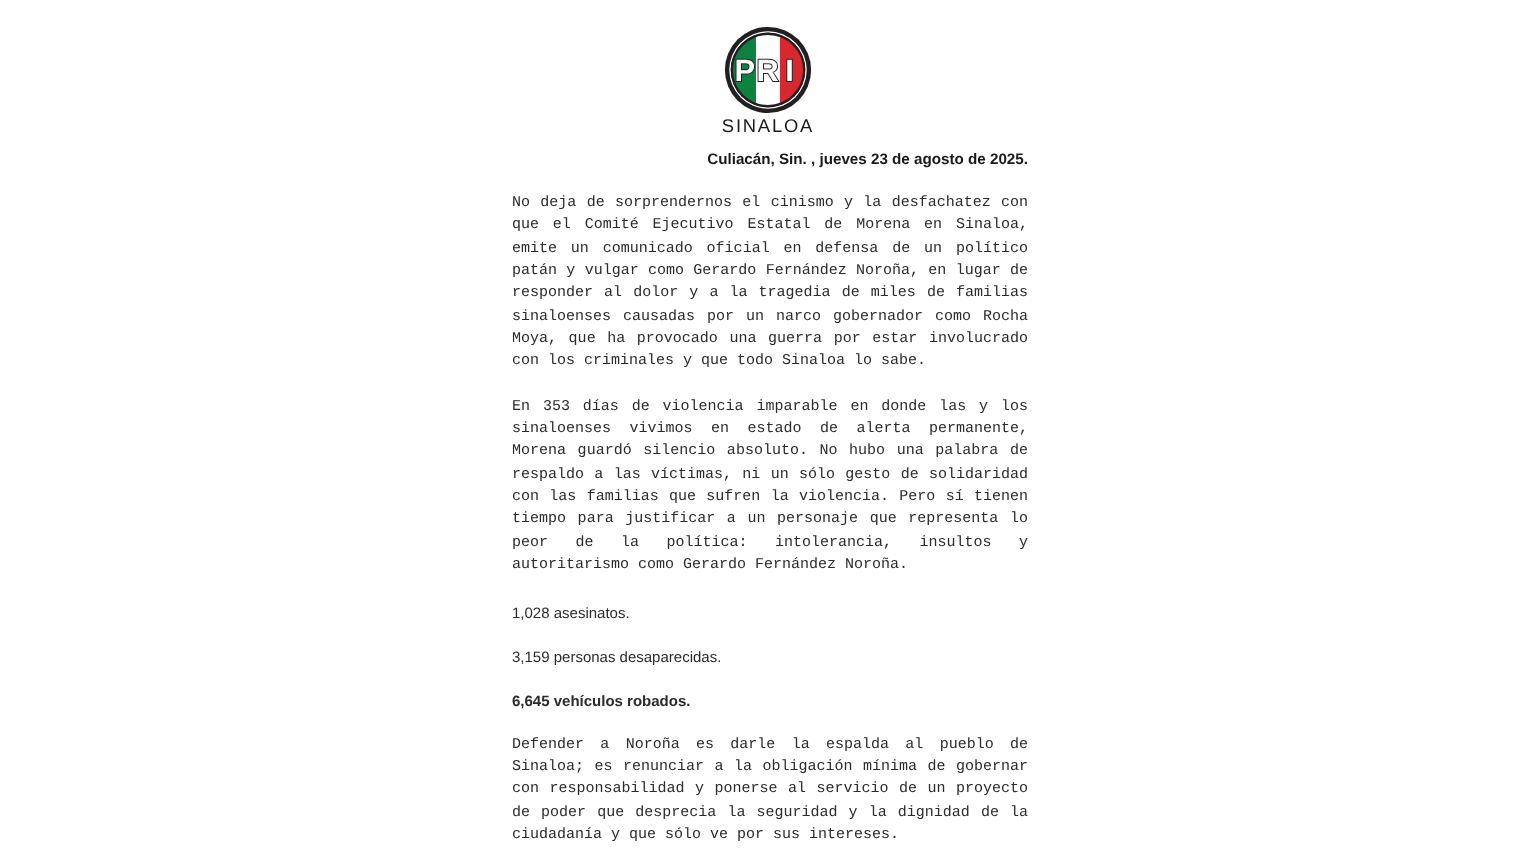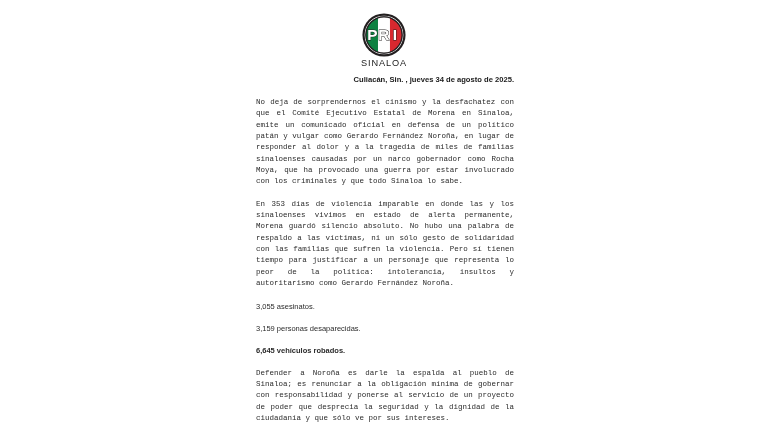--- a/index.html
+++ b/index.html
@@ -124,30 +124,30 @@
           <text x="49.5" y="62" fill="#ffffff" stroke="#231f20" stroke-width="2.2" paint-order="stroke">R</text>
           <text x="74.5" y="62" fill="#ffffff" stroke="#231f20" stroke-width="2.2" paint-order="stroke">I</text>
         </g>
       </svg>
     </div>
     <div class="org-name">SINALOA</div>
   </header>
 
   <div class="doc-col">
 
-    <div class="dateline">Culiacán, Sin. , jueves 34 de agosto de 2025.</div>
+    <div class="dateline">Culiacán, Sin. , jueves 23 de agosto de 2025.</div>
 
     <p class="para">No deja de sorprendernos el cinismo y la desfachatez con que el Comité Ejecutivo Estatal de Morena en Sinaloa, emite un comunicado oficial en defensa de un político patán y vulgar como Gerardo Fernández Noroña, en lugar de responder al dolor y a la tragedia de miles de familias sinaloenses causadas por un narco gobernador como Rocha Moya, que ha provocado una guerra por estar involucrado con los criminales y que todo Sinaloa lo sabe.</p>
 
     <p class="para">En 353 días de violencia imparable en donde las y los sinaloenses vivimos en estado de alerta permanente, Morena guardó silencio absoluto. No hubo una palabra de respaldo a las víctimas, ni un sólo gesto de solidaridad con las familias que sufren la violencia. Pero sí tienen tiempo para justificar a un personaje que representa lo peor de la política: intolerancia, insultos y autoritarismo como Gerardo Fernández Noroña.</p>
 
 
 
     <ul class="stats">
-      <li>3,055 asesinatos.</li>
+      <li>1,028 asesinatos.</li>
       <li>3,159 personas desaparecidas.</li>
       <li>6,645 vehículos robados.</li>
     </ul>
 
     <p class="para">Defender a Noroña es darle la espalda al pueblo de Sinaloa; es renunciar a la obligación mínima de gobernar con responsabilidad y ponerse al servicio de un proyecto de poder que desprecia la seguridad y la dignidad de la ciudadanía y que sólo ve por sus intereses.</p>
 
   </div>
 </div>
 
 </body></html>

